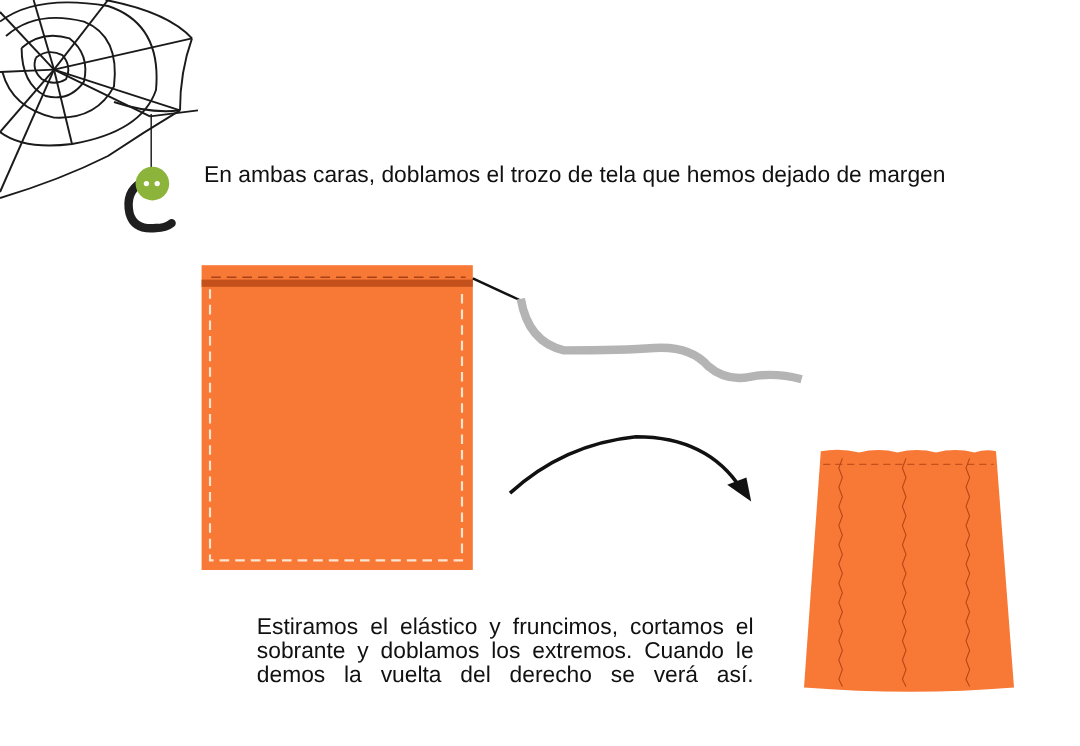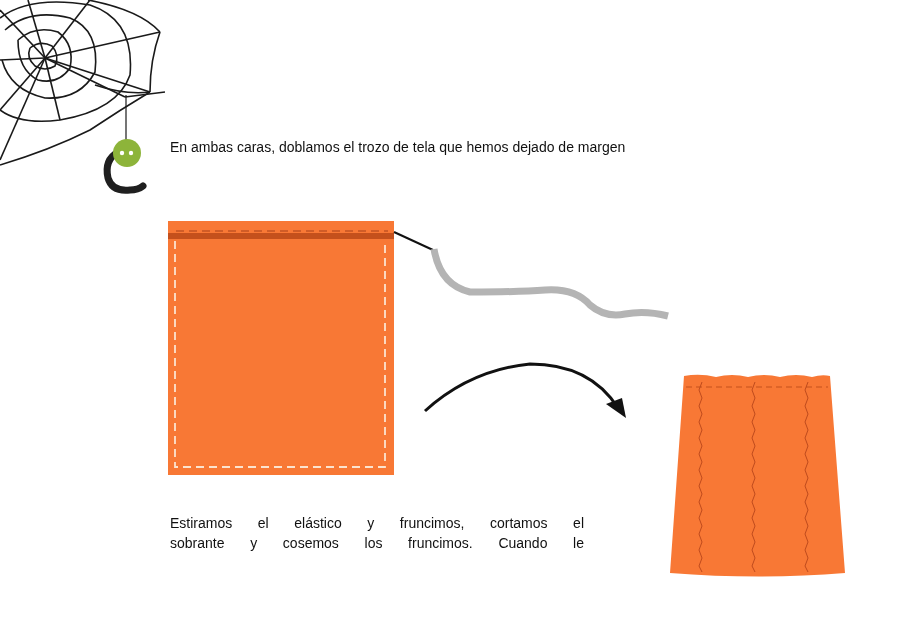--- a/index.html
+++ b/index.html
@@ -1,22 +1,22 @@
 <!DOCTYPE html>
 <html><head>
 <meta charset="utf-8">
 <style>
   html, body { margin: 0; padding: 0; background: #ffffff; }
   body { width: 900px; height: 622px; position: relative; overflow: hidden; font-family: "Liberation Sans", sans-serif; }
   .abs { position: absolute; }
-  .text-block { color: #111111; font-size: 14px; line-height: 20px; }
+  .text-block { color: #111111; font-size: 19px; line-height: 20px; }
   .intro { left: 170px; top: 137px; width: 680px; }
   .intro div { white-space: nowrap; }
   .outro { left: 170px; top: 513px; width: 420px; }
-  .outro div { white-space: nowrap; }
+  .outro div { white-space: nowrap; margin-left: 44px; }
   .outro .justify { text-align: justify; text-align-last: justify; width: 414px; }
   svg { position: absolute; left: 0; top: 0; }
 </style>
 </head>
 <body>
 
 <svg width="900" height="622" viewBox="0 0 900 622">
   <g fill="none" stroke="#1a1a1a" stroke-width="1.6">
 
     <line x1="45" y1="58" x2="0" y2="10"></line>
@@ -75,14 +75,15 @@
 <svg width="900" height="622" viewBox="0 0 900 622">
   <path d="M684,376 Q700,373 716,377 Q732,373 748,377 Q764,373 780,377 Q796,373 812,377 Q822,374 830,376 L845,573 Q760,580 670,573 Z" fill="#F87835"></path>
   <line x1="686" y1="387" x2="828" y2="387" stroke="#C4501C" stroke-width="1" stroke-dasharray="6,4"></line>
   <path d="M702,382 l-3,8 l3,8 l-3,8 l3,8 l-3,8 l3,8 l-3,8 l3,8 l-3,8 l3,8 l-3,8 l3,8 l-3,8 l3,8 l-3,8 l3,8 l-3,8 l3,8 l-3,8 l3,8 l-3,8 l3,8 l-3,8 l3,6" fill="none" stroke="#B8451A" stroke-width="0.9"></path>
   <path d="M755,382 l-3,8 l3,8 l-3,8 l3,8 l-3,8 l3,8 l-3,8 l3,8 l-3,8 l3,8 l-3,8 l3,8 l-3,8 l3,8 l-3,8 l3,8 l-3,8 l3,8 l-3,8 l3,8 l-3,8 l3,8 l-3,8 l3,6" fill="none" stroke="#B8451A" stroke-width="0.9"></path>
   <path d="M808,382 l-3,8 l3,8 l-3,8 l3,8 l-3,8 l3,8 l-3,8 l3,8 l-3,8 l3,8 l-3,8 l3,8 l-3,8 l3,8 l-3,8 l3,8 l-3,8 l3,8 l-3,8 l3,8 l-3,8 l3,8 l-3,8 l3,6" fill="none" stroke="#B8451A" stroke-width="0.9"></path>
 </svg>
 
 <div class="abs text-block outro">
   <div class="justify">Estiramos el elástico y fruncimos, cortamos el</div>
-  <div class="justify">sobrante y cosemos los fruncimos. Cuando le</div>
+  <div class="justify">sobrante y doblamos los extremos. Cuando le</div>
+  <div class="justify">demos la vuelta del derecho se verá así.</div>
 </div>
 
 </body></html>

